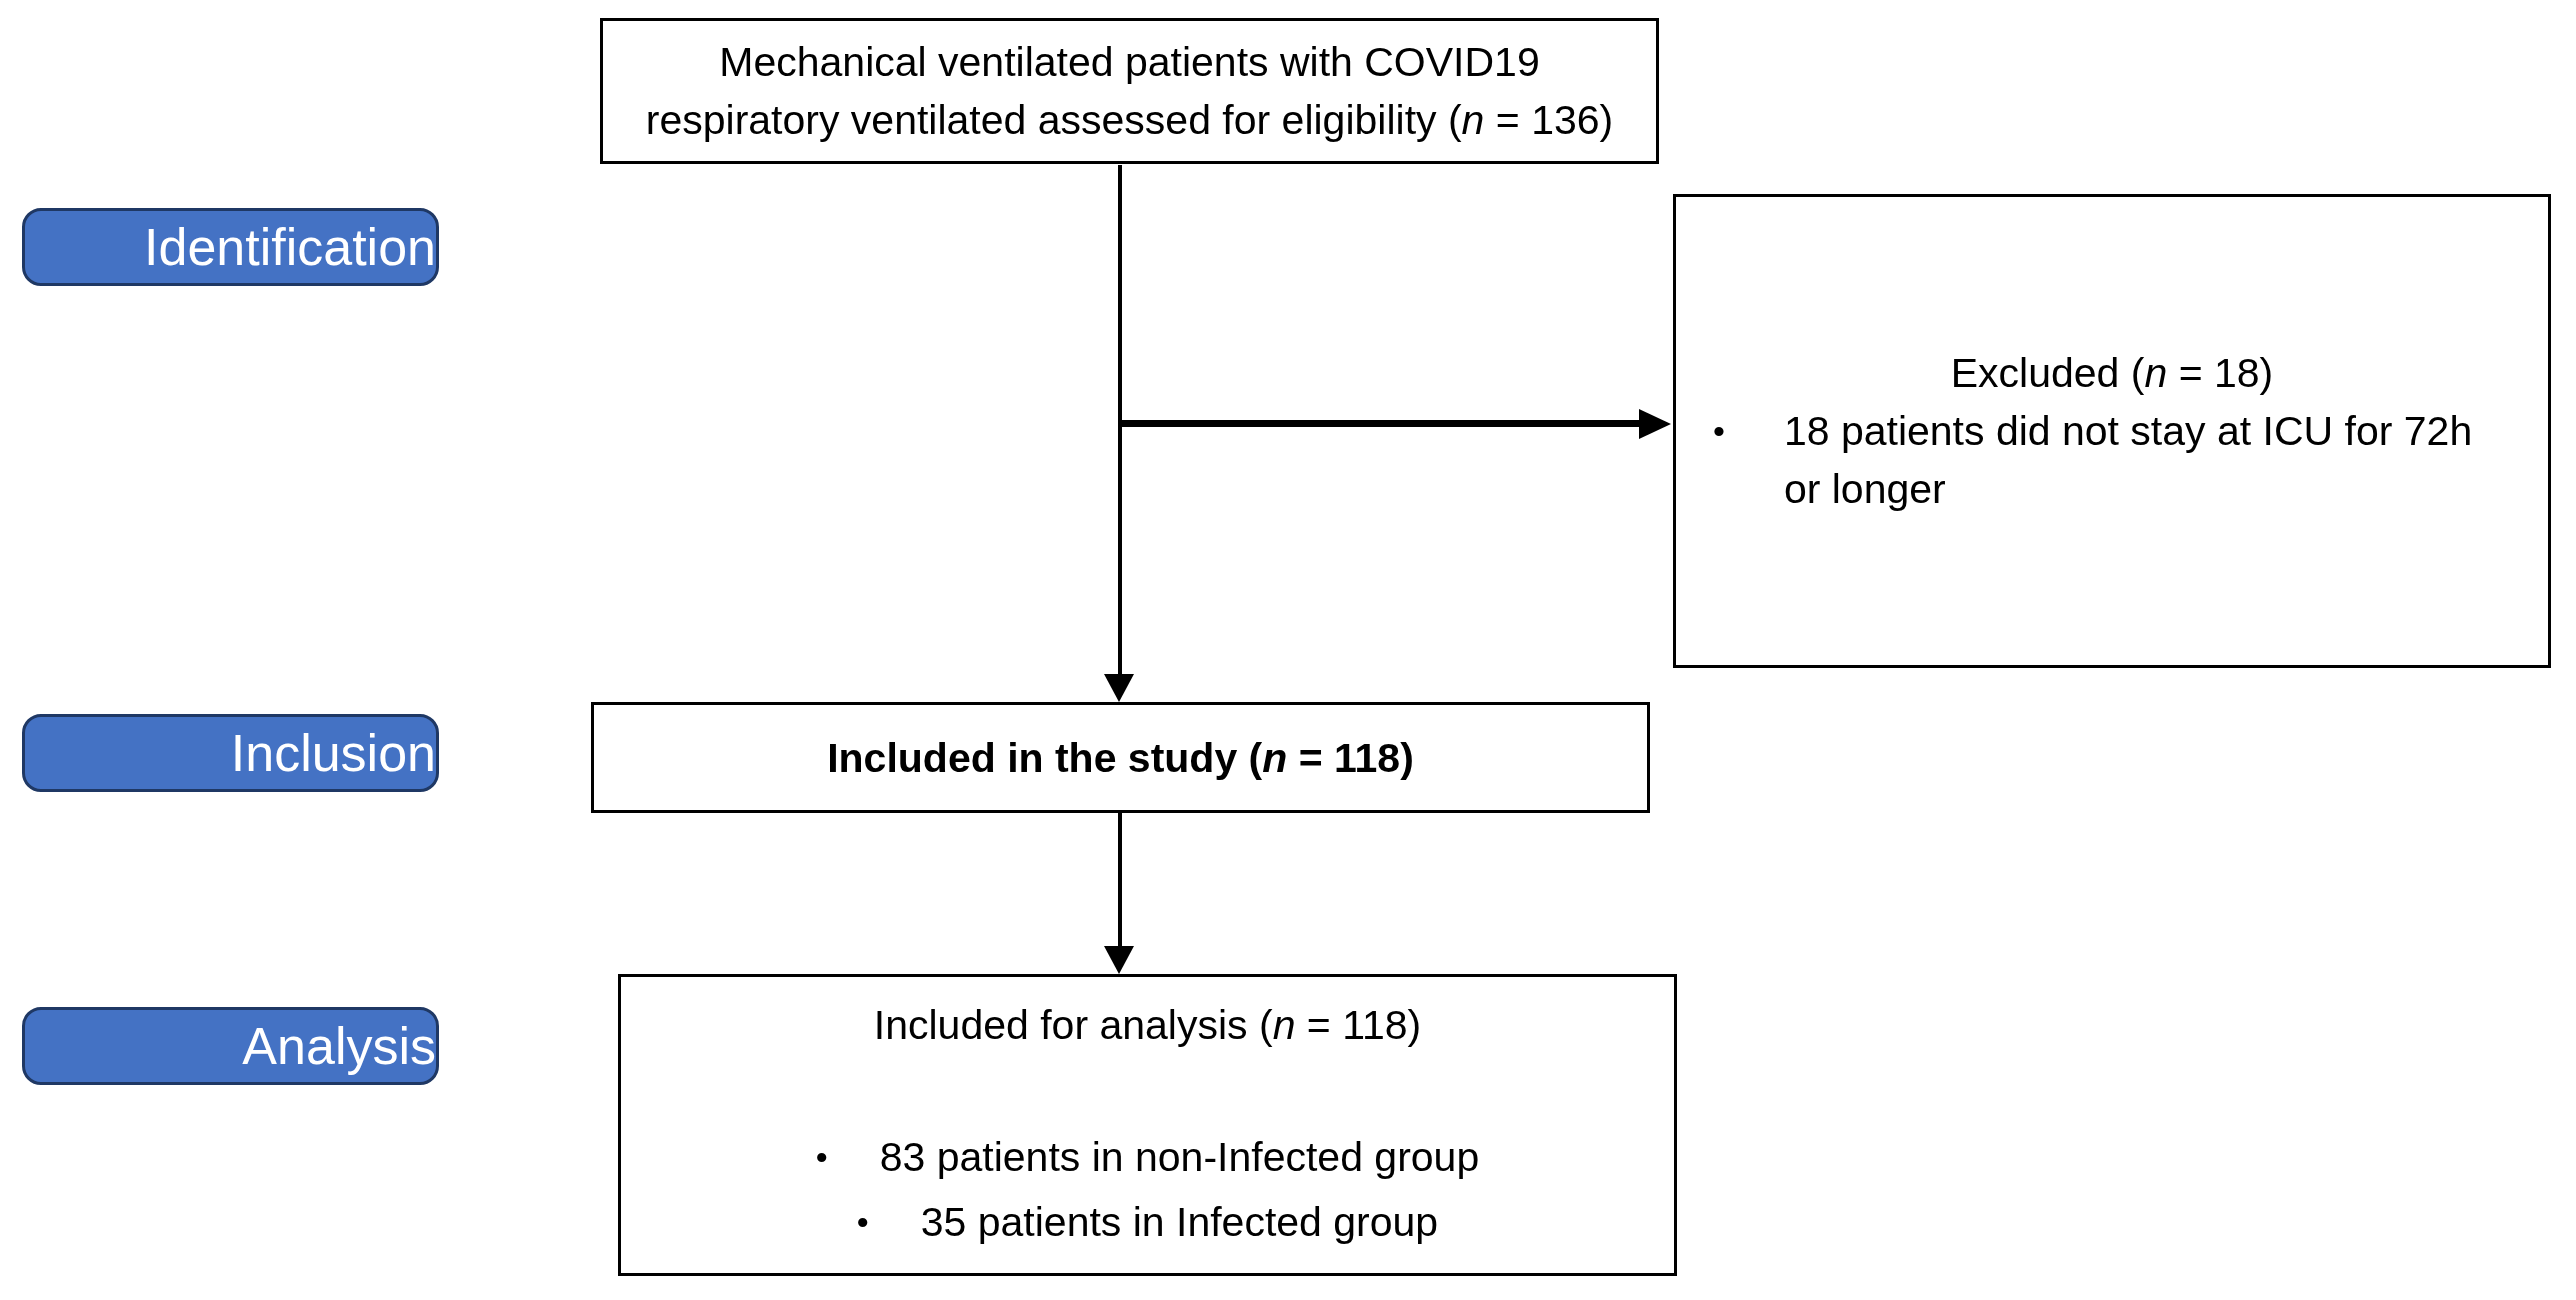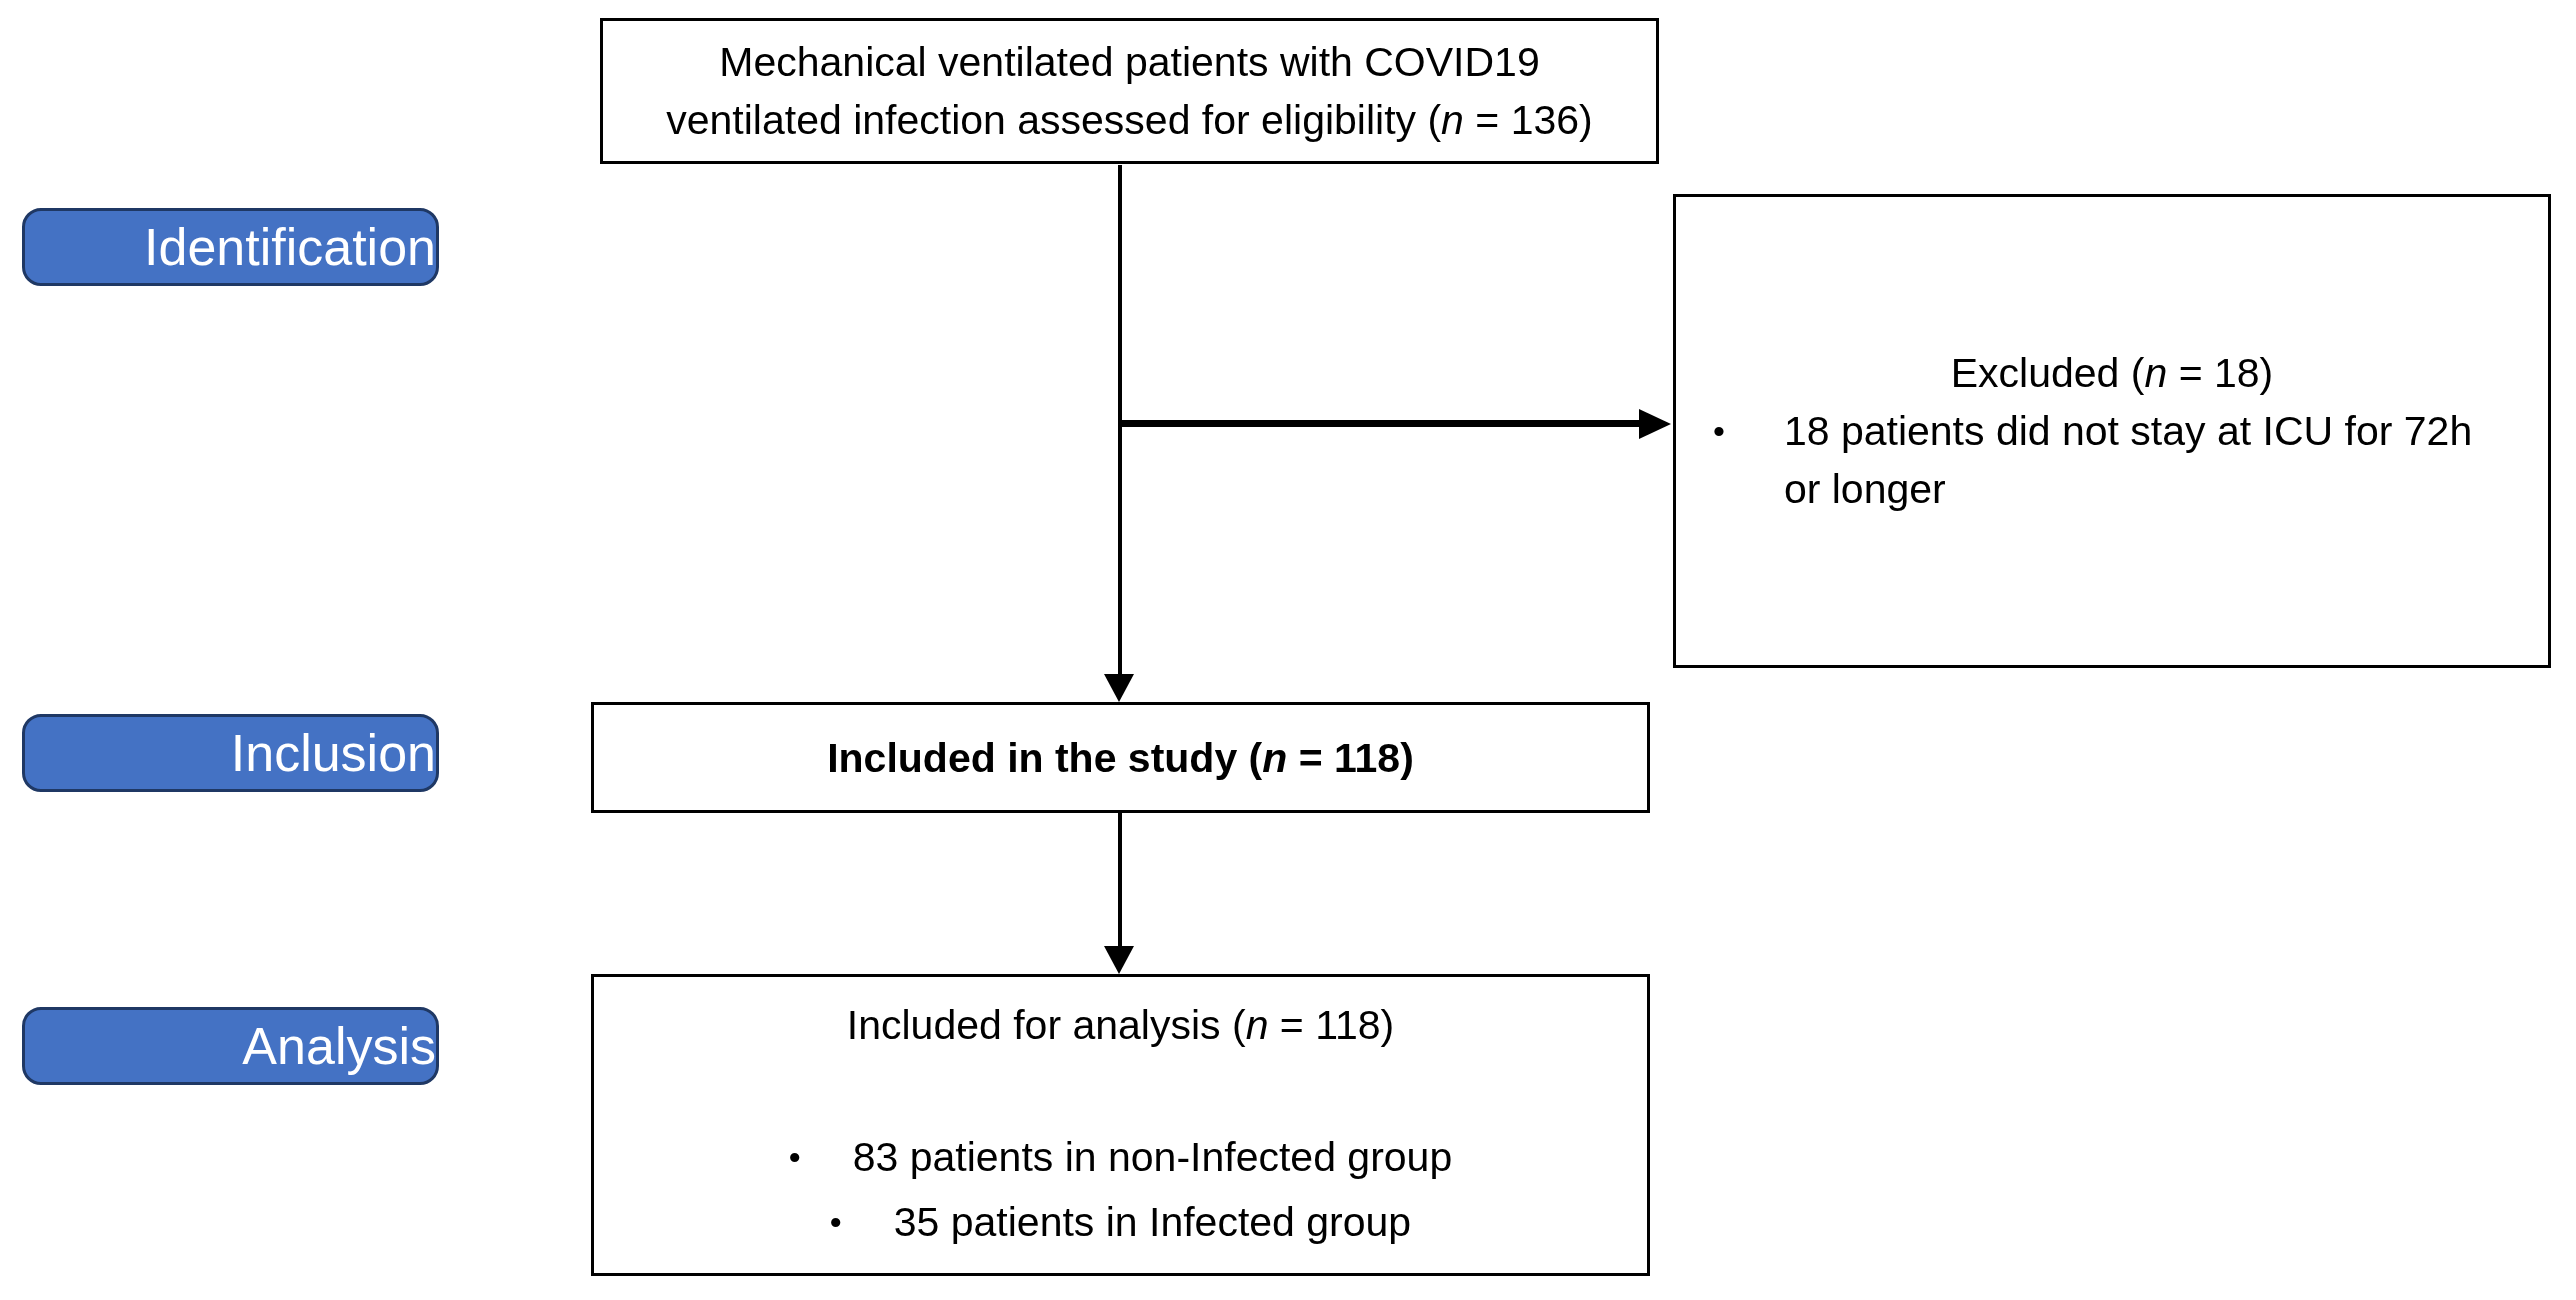--- a/index.html
+++ b/index.html
@@ -42,21 +42,21 @@
   }
   .box-excluded {
     left: 1673px; top: 194px; width: 878px; height: 474px;
     display: flex; flex-direction: column; justify-content: center;
   }
   .box-included {
     left: 591px; top: 702px; width: 1059px; height: 111px;
     display: flex; align-items: center; justify-content: center; font-weight: bold;
   }
   .box-analysis {
-    left: 591px; top: 974px; width: 1059px; height: 302px;
+    left: 618px; top: 974px; width: 1059px; height: 302px;
     padding-top: 19px;
   }
   .bullet-row-left {
     display: flex;
     text-align: left;
     padding: 0 32.5px 0 32.5px;
     margin-top: 0;
   }
   .bullet-row-left .bullet-glyph {
     width: 22px;
@@ -135,21 +135,21 @@
   </div>
   <div class="stage-badge badge-analysis">
     <span>Analysis</span>
   </div>
 
   <div class="flow-box box-eligibility">
     <div>
       <span>Mechanical ventilated patients with COVID19</span>
     </div>
     <div>
-      <span>ventilated infection assessed for eligibility (</span><span class="n-italic">n</span><span> = 136)</span>
+      <span>respiratory ventilated assessed for eligibility (</span><span class="n-italic">n</span><span> = 136)</span>
     </div>
   </div>
 
   <div class="flow-box box-excluded">
     <div>
       <span>Excluded (</span><span class="n-italic">n</span><span> = 18)</span>
     </div>
     <div class="bullet-row-left">
       <span class="bullet-glyph">•</span>
       <span class="bullet-text">18 patients did not stay at ICU for 72h or longer</span>

